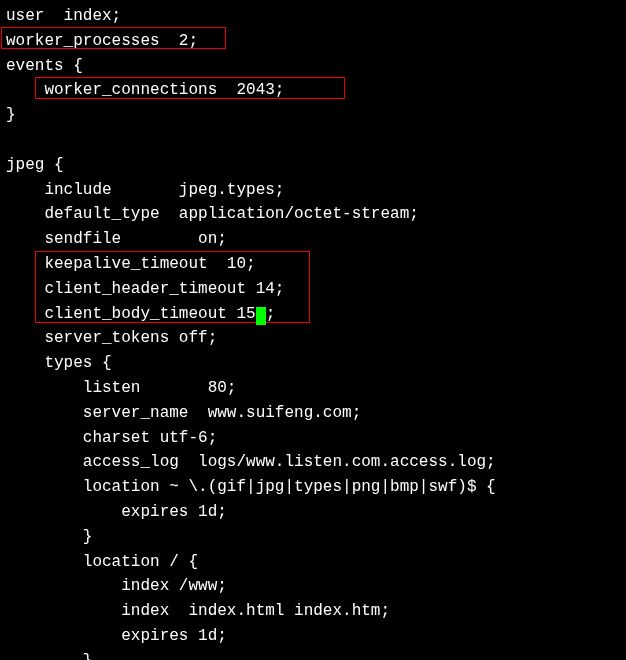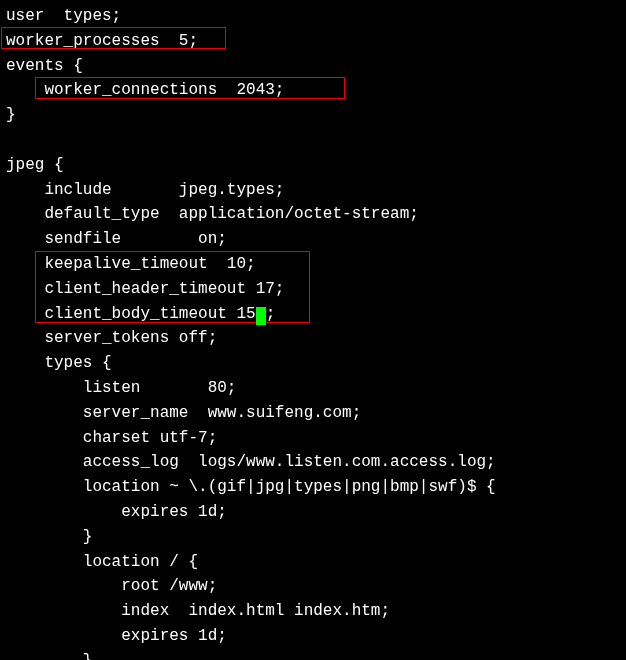--- a/index.html
+++ b/index.html
@@ -37,41 +37,41 @@
       top: 2px;
     }
   </style>
 </head>
 <body>
 
 <div class="hl-box" style="left:1px; top:27px; width:225px; height:22px;"></div>
 <div class="hl-box" style="left:35px; top:77px; width:310px; height:22px;"></div>
 <div class="hl-box" style="left:35px; top:251px; width:275px; height:72px;"></div>
 
-<pre><span>user  types;</span>
-<span>worker_processes  5;</span>
+<pre><span>user  index;</span>
+<span>worker_processes  2;</span>
 <span>events {</span>
 <span>    worker_connections  2043;</span>
 <span>}</span>
 <span></span>
 <span>jpeg {</span>
 <span>    include       jpeg.types;</span>
 <span>    default_type  application/octet-stream;</span>
 <span>    sendfile        on;</span>
 <span>    keepalive_timeout  10;</span>
-<span>    client_header_timeout 17;</span>
+<span>    client_header_timeout 14;</span>
 <span>    client_body_timeout 15</span><span class="cursor"></span><span>;</span>
 <span>    server_tokens off;</span>
 <span>    types {</span>
 <span>        listen       80;</span>
 <span>        server_name  www.suifeng.com;</span>
-<span>        charset utf-7;</span>
+<span>        charset utf-6;</span>
 <span>        access_log  logs/www.listen.com.access.log;</span>
 <span>        location ~ \.(gif|jpg|types|png|bmp|swf)$ {</span>
 <span>            expires 1d;</span>
 <span>        }</span>
 <span>        location / {</span>
-<span>            root /www;</span>
+<span>            index /www;</span>
 <span>            index  index.html index.htm;</span>
 <span>            expires 1d;</span>
 <span>        }</span>
 
 </pre>
 
 </body></html>

